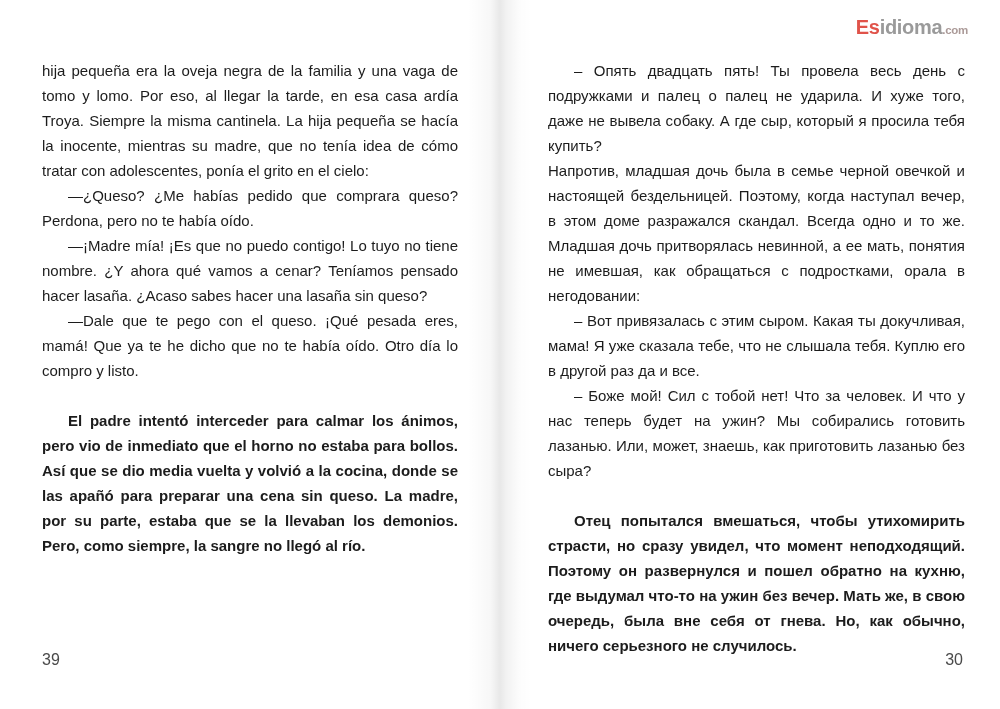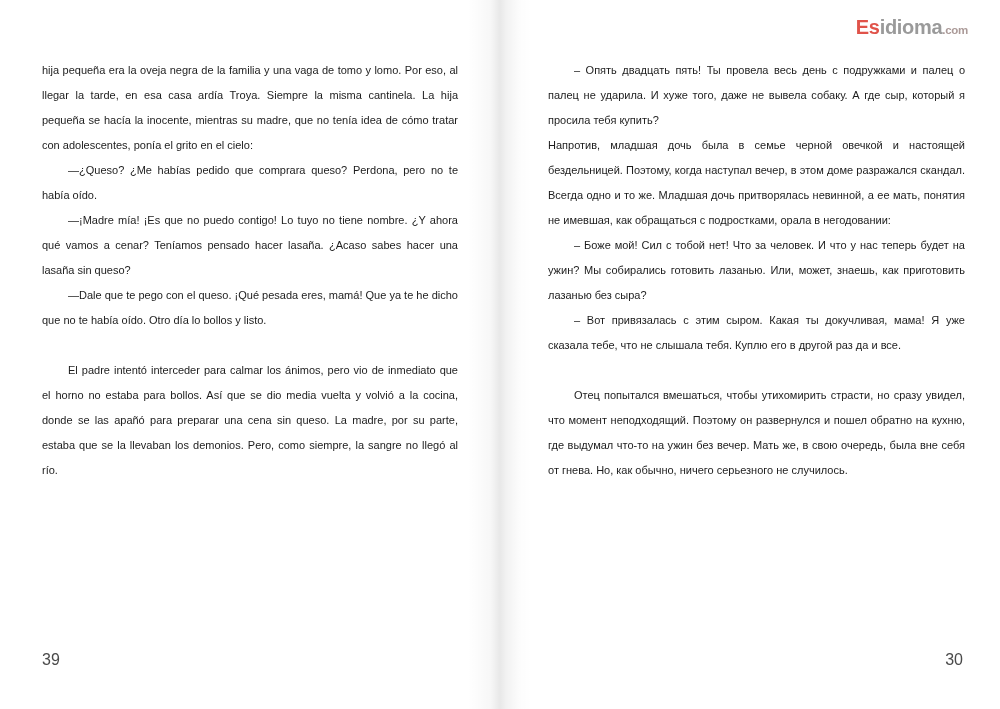--- a/index.html
+++ b/index.html
@@ -27,27 +27,27 @@
     width: 500px;
     padding: 58px 42px 0 42px;
   }
   .page-right {
     left: 500px;
     width: 500px;
     padding: 58px 35px 0 48px;
   }
   .para {
     margin: 0;
-    font-size: 11px;
+    font-size: 15px;
     line-height: 25px;
     text-align: justify;
     color: #1c1c1c;
   }
   .indent { text-indent: 26px; }
-  .section-gap { margin-top: 25px; }
+  .section-gap { margin-top: 25px; font-weight: bold; }
   .gutter {
     position: absolute;
     left: 468px;
     top: 0;
     width: 64px;
     height: 100%;
     background: linear-gradient(90deg,
       rgba(0,0,0,0) 0%,
       rgba(0,0,0,0.03) 35%,
       rgba(0,0,0,0.09) 50%,
@@ -87,29 +87,29 @@
 <div class="spread">
 
   <div class="logo">
     <span class="logo-es">Es</span><span class="logo-idioma">idioma</span><span class="logo-com">.com</span>
   </div>
 
   <div class="page page-left">
     <p class="para">hija pequeña era la oveja negra de la familia y una vaga de tomo y lomo. Por eso, al llegar la tarde, en esa casa ardía Troya. Siempre la misma cantinela. La hija pequeña se hacía la inocente, mientras su madre, que no tenía idea de cómo tratar con adolescentes, ponía el grito en el cielo:</p>
     <p class="para indent">—¿Queso? ¿Me habías pedido que comprara queso? Perdona, pero no te había oído.</p>
     <p class="para indent">—¡Madre mía! ¡Es que no puedo contigo! Lo tuyo no tiene nombre. ¿Y ahora qué vamos a cenar? Teníamos pensado hacer lasaña. ¿Acaso sabes hacer una lasaña sin queso?</p>
-    <p class="para indent">—Dale que te pego con el queso. ¡Qué pesada eres, mamá! Que ya te he dicho que no te había oído. Otro día lo bollos y listo.</p>
+    <p class="para indent">—Dale que te pego con el queso. ¡Qué pesada eres, mamá! Que ya te he dicho que no te había oído. Otro día lo compro y listo.</p>
     <p class="para indent section-gap">El padre intentó interceder para calmar los ánimos, pero vio de inmediato que el horno no estaba para bollos. Así que se dio media vuelta y volvió a la cocina, donde se las apañó para preparar una cena sin queso. La madre, por su parte, estaba que se la llevaban los demonios. Pero, como siempre, la sangre no llegó al río.</p>
     <div class="pagenum pagenum-left">39</div>
   </div>
 
   <div class="page page-right">
     <p class="para indent">– Опять двадцать пять! Ты провела весь день с подружками и палец о палец не ударила. И хуже того, даже не вывела собаку. А где сыр, который я просила тебя купить?</p>
     <p class="para">Напротив, младшая дочь была в семье черной овечкой и настоящей бездельницей. Поэтому, когда наступал вечер, в этом доме разражался скандал. Всегда одно и то же. Младшая дочь притворялась невинной, а ее мать, понятия не имевшая, как обращаться с подростками, орала в негодовании:</p>
+    <p class="para indent">– Вот привязалась с этим сыром. Какая ты докучливая, мама! Я уже сказала тебе, что не слышала тебя. Куплю его в другой раз да и все.</p>
     <p class="para indent">– Боже мой! Сил с тобой нет! Что за человек. И что у нас теперь будет на ужин? Мы собирались готовить лазанью. Или, может, знаешь, как приготовить лазанью без сыра?</p>
-    <p class="para indent">– Вот привязалась с этим сыром. Какая ты докучливая, мама! Я уже сказала тебе, что не слышала тебя. Куплю его в другой раз да и все.</p>
     <p class="para indent section-gap">Отец попытался вмешаться, чтобы утихомирить страсти, но сразу увидел, что момент неподходящий. Поэтому он развернулся и пошел обратно на кухню, где выдумал что-то на ужин без вечер. Мать же, в свою очередь, была вне себя от гнева. Но, как обычно, ничего серьезного не случилось.</p>
     <div class="pagenum pagenum-right">30</div>
   </div>
 
   <div class="gutter"></div>
 
 </div>
 
 </body></html>

